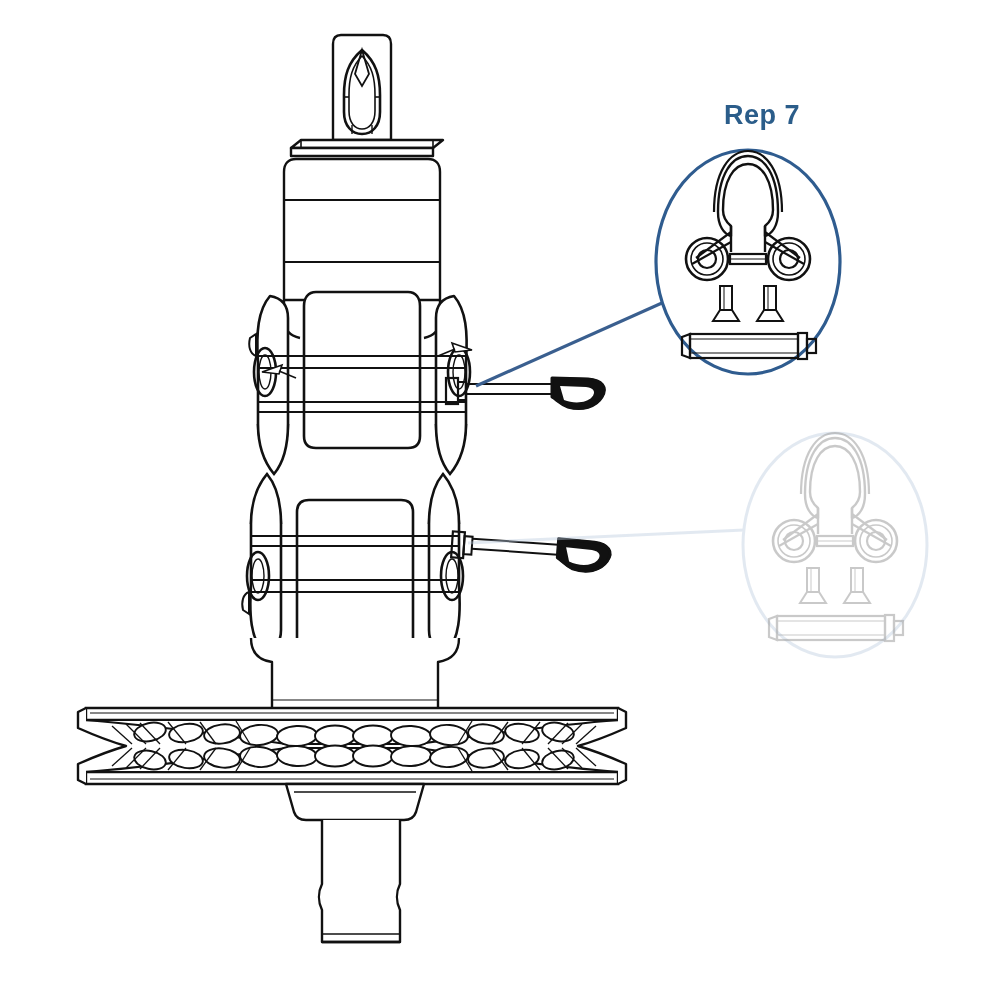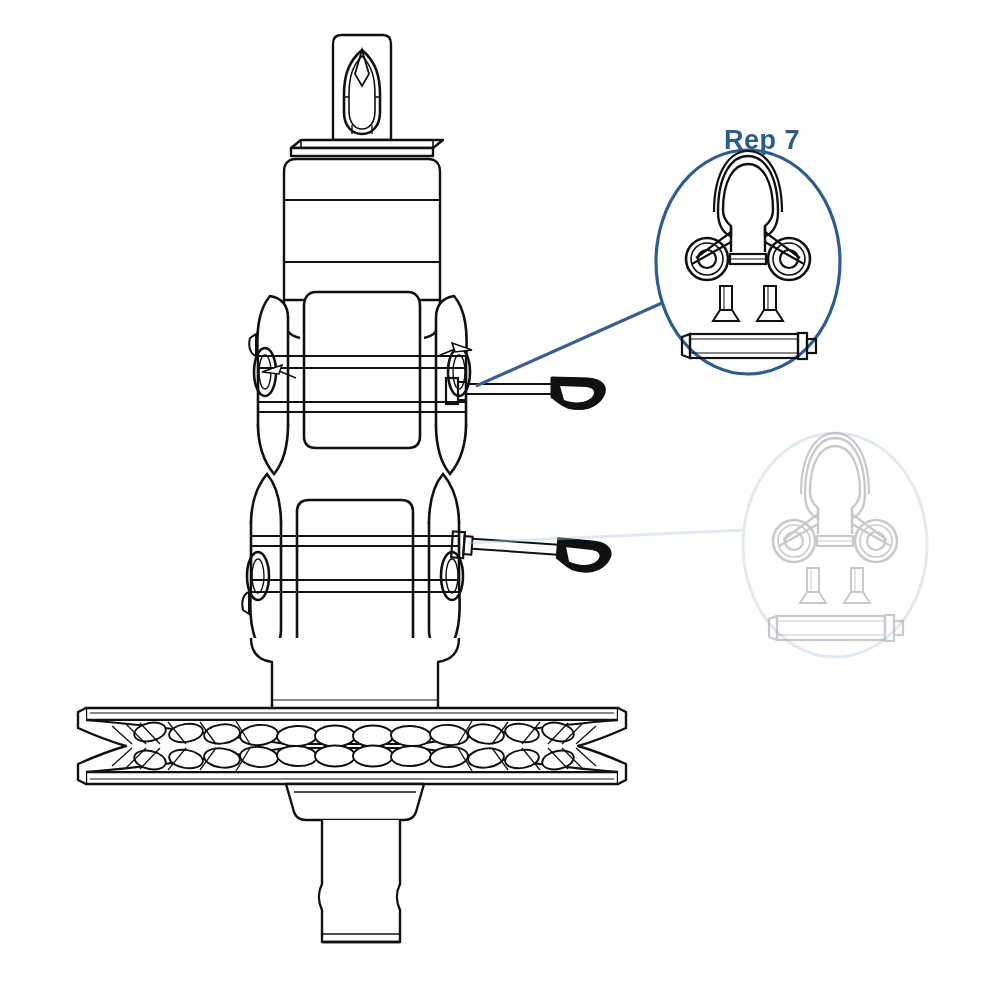--- a/index.html
+++ b/index.html
@@ -323,15 +323,15 @@
     <g>
       <line x1="476" y1="386" x2="700" y2="286" stroke="#3a5f8f" stroke-width="3.1"></line>
       <ellipse cx="748" cy="262" rx="92" ry="112" fill="#ffffff" stroke="#2f5c8f" stroke-width="3.2"></ellipse>
       <g transform="translate(748,218)">
         <use href="#clampDetail"></use>
       </g>
     </g>
 
   </svg>
 
-  <div class="callout-label" style="left:724px; top:125px; color:#2b5d8a;">Rep 7</div>
+  <div class="callout-label" style="left:724px; top:100px; color:#2b5d8a;">Rep 7</div>
 
 </div>
 
 </body></html>

